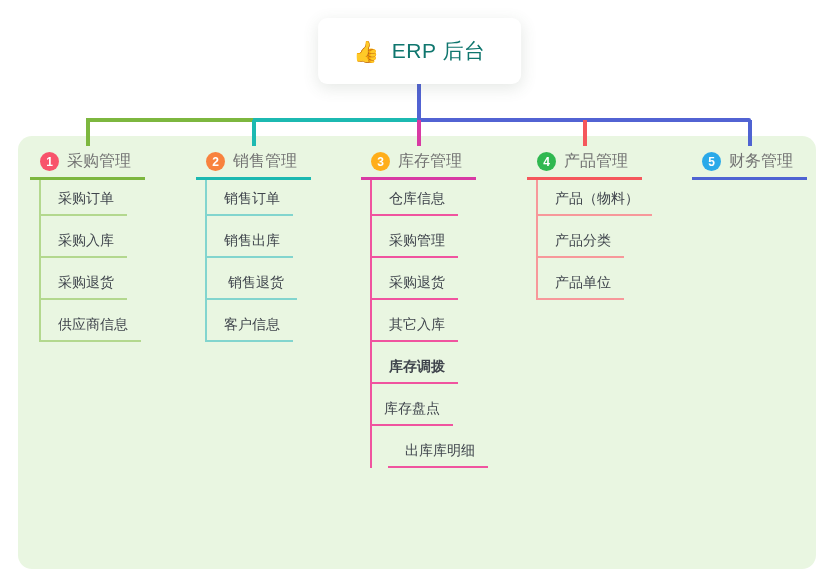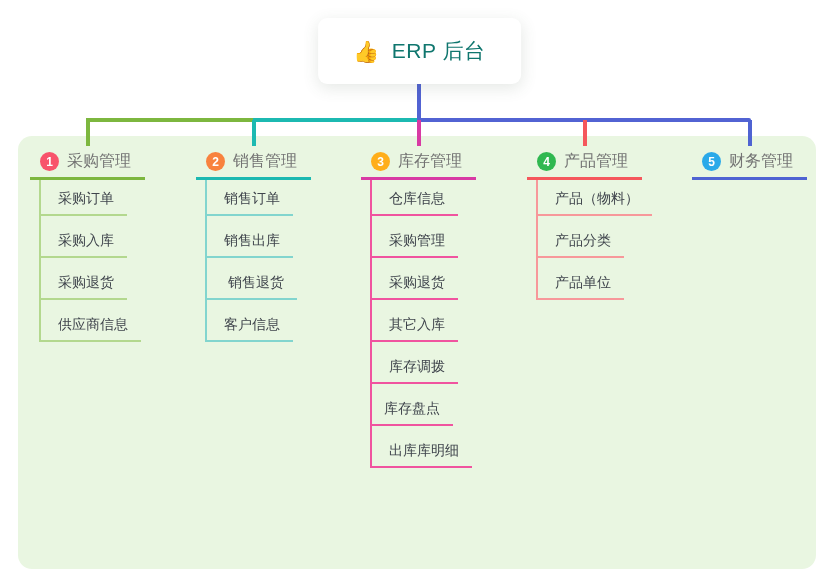--- a/index.html
+++ b/index.html
@@ -117,27 +117,27 @@
           <div class="sub-item">
             <span class="sub-label" style="border-bottom-color: rgb(240, 84, 159);">采购管理</span>
           </div>
           <div class="sub-item">
             <span class="sub-label" style="border-bottom-color: rgb(240, 84, 159);">采购退货</span>
           </div>
           <div class="sub-item">
             <span class="sub-label" style="border-bottom-color: rgb(240, 84, 159);">其它入库</span>
           </div>
           <div class="sub-item">
-            <span class="sub-label" style="border-bottom-color: rgb(240, 84, 159);">库存调拨</span>
+            <span class="sub-label" style="border-bottom-color: rgb(240, 84, 159); font-weight: bold;">库存调拨</span>
           </div>
           <div class="sub-item">
             <span class="sub-label" style="border-bottom-color: rgb(240, 84, 159); padding-left: 12px;">库存盘点</span>
           </div>
           <div class="sub-item">
-            <span class="sub-label" style="border-bottom-color: rgb(240, 84, 159);">出库库明细</span>
+            <span class="sub-label" style="border-bottom-color: rgb(240, 84, 159); margin-left: 16px;">出库库明细</span>
           </div>
         </div>
       </div>
       <div class="branch" style="left: 527px;">
         <div class="branch-title">
           <span class="badge" style="background: rgb(48, 184, 80);">4</span>
           <span class="branch-label">产品管理</span>
         </div>
         <div class="t-underline" style="background: rgb(245, 87, 92);"></div>
         <div class="items" style="border-left-color: rgb(247, 152, 154);">

